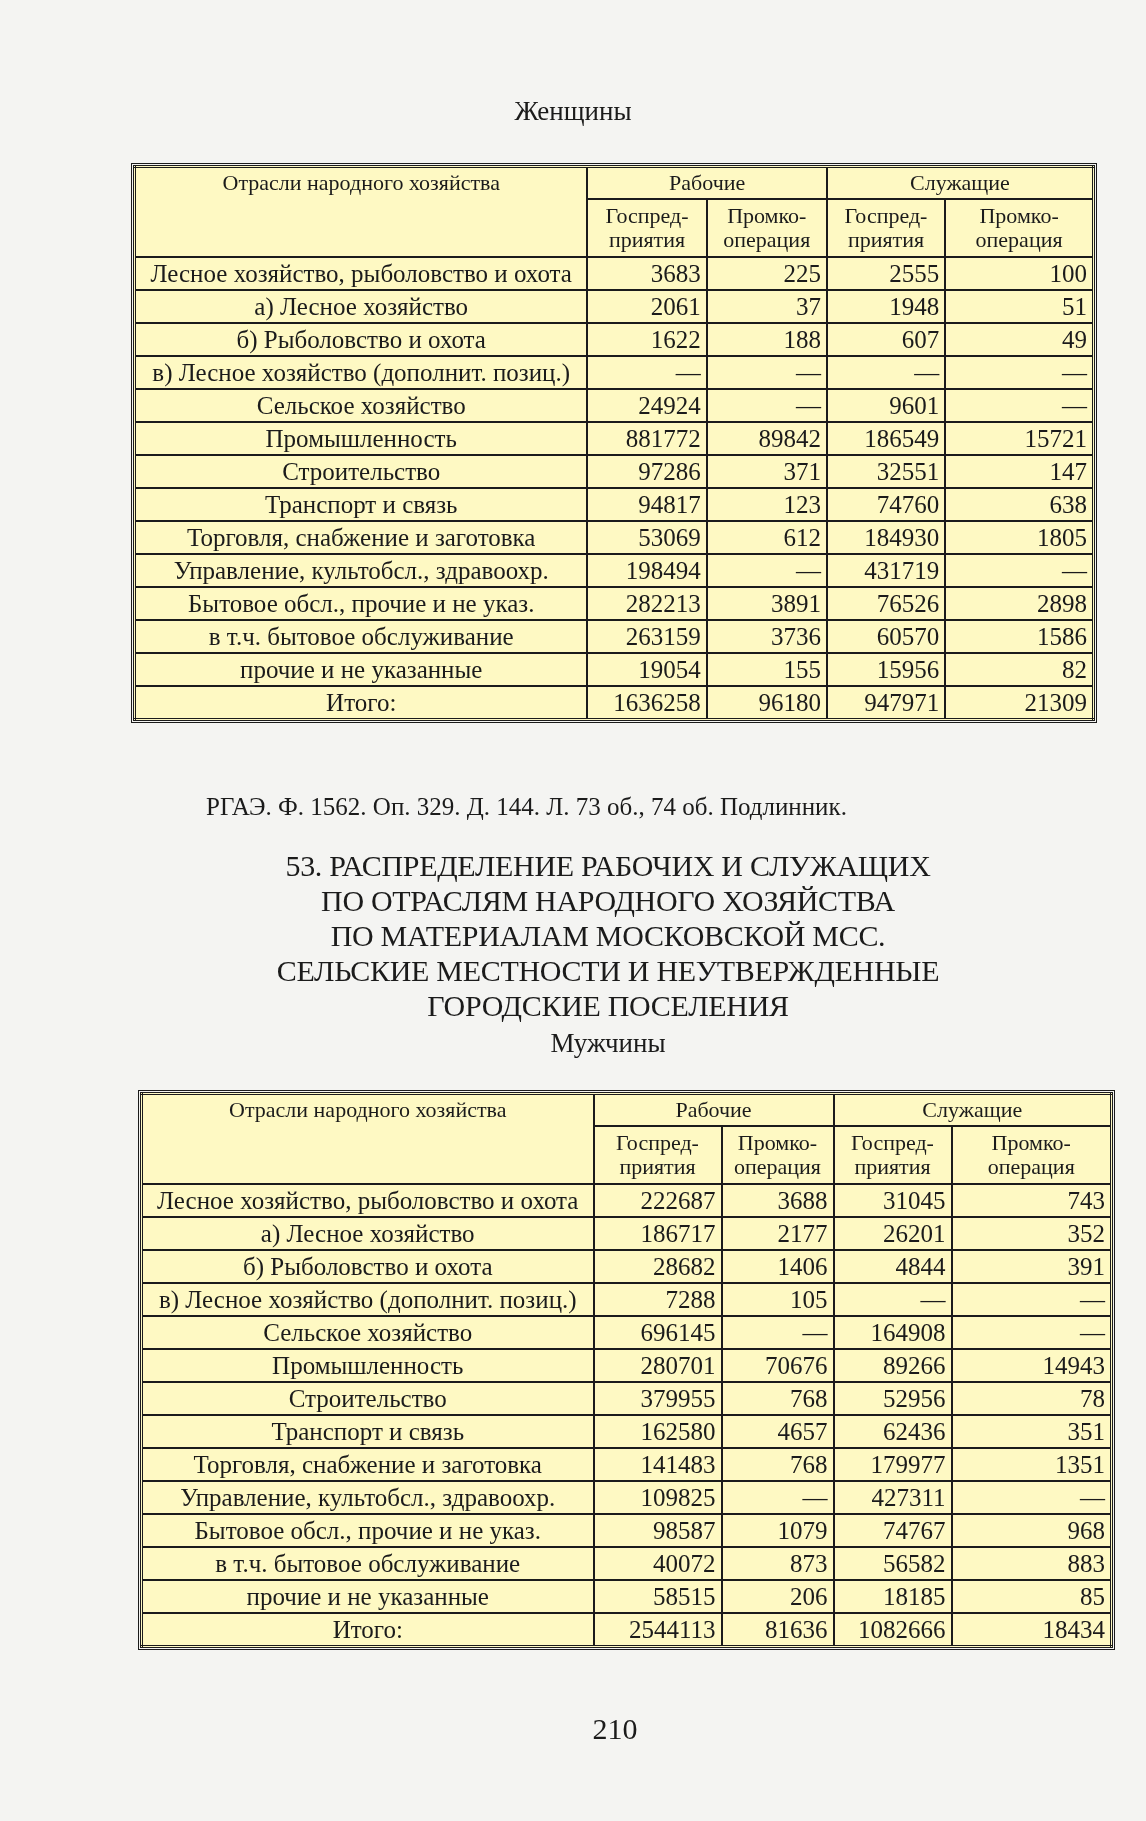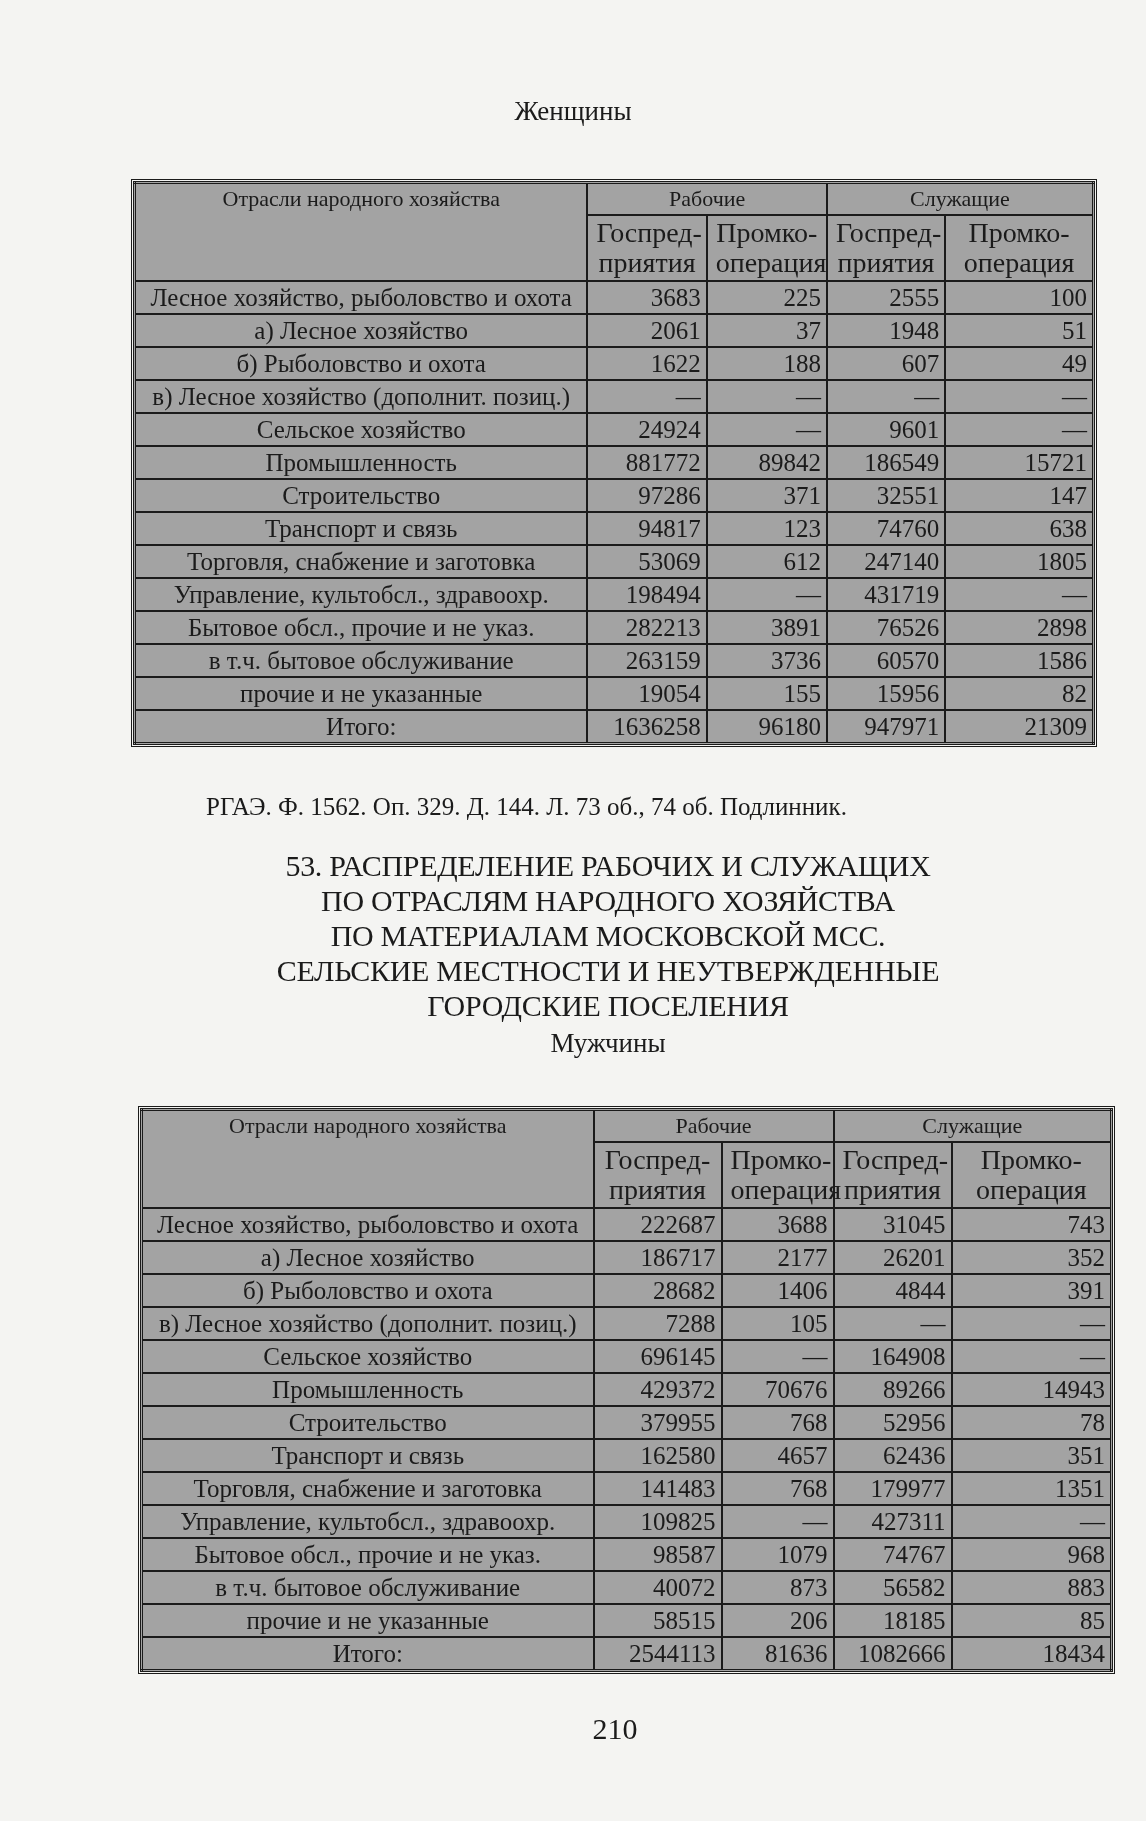--- a/index.html
+++ b/index.html
@@ -17,34 +17,33 @@
     font-size: 27px;
   }
   #women-heading { top: 96px; }
   .data-table {
     position: absolute;
     border-collapse: collapse;
     border: 3px double #1b1b1b;
     outline: 1px solid #1b1b1b;
     outline-offset: 1px;
     table-layout: fixed;
-    background: #a3a3a3;
-    margin-top: 16px;
+    background: #fef9c3;
   }
   .data-table th, .data-table td {
     border: 2px solid #1b1b1b;
     padding: 0 5px;
     line-height: 1;
   }
   .data-table th {
     font-weight: normal;
     font-size: 22px;
     text-align: center;
   }
-  .data-table th.sub { font-size: 28px; line-height: 1.08; padding: 2px 8px; }
+  .data-table th.sub { font-size: 22px; line-height: 1.08; padding: 2px 8px; }
   .data-table td { font-size: 25px; height: 31px; }
   .data-table td.label { text-align: center; white-space: nowrap; overflow: hidden; }
   .data-table td.num { text-align: right; }
   #table-women { left: 133px; top: 165px; width: 962px; }
   #table-men { left: 140px; top: 1092px; width: 970px; }
   #table-women .hr1 th { height: 30px; }
   #table-women .hr2 th { height: 52px; }
   #table-men .hr1 th { height: 30px; }
   #table-men .hr2 th { height: 52px; }
   .source {
@@ -147,21 +146,21 @@
         <td class="label">Транспорт и связь</td>
         <td class="num">94817</td>
         <td class="num">123</td>
         <td class="num">74760</td>
         <td class="num">638</td>
       </tr>
       <tr>
         <td class="label">Торговля, снабжение и заготовка</td>
         <td class="num">53069</td>
         <td class="num">612</td>
-        <td class="num">247140</td>
+        <td class="num">184930</td>
         <td class="num">1805</td>
       </tr>
       <tr>
         <td class="label">Управление, культобсл., здравоохр.</td>
         <td class="num">198494</td>
         <td class="num">—</td>
         <td class="num">431719</td>
         <td class="num">—</td>
       </tr>
       <tr>
@@ -263,21 +262,21 @@
       </tr>
       <tr>
         <td class="label">Сельское хозяйство</td>
         <td class="num">696145</td>
         <td class="num">—</td>
         <td class="num">164908</td>
         <td class="num">—</td>
       </tr>
       <tr>
         <td class="label">Промышленность</td>
-        <td class="num">429372</td>
+        <td class="num">280701</td>
         <td class="num">70676</td>
         <td class="num">89266</td>
         <td class="num">14943</td>
       </tr>
       <tr>
         <td class="label">Строительство</td>
         <td class="num">379955</td>
         <td class="num">768</td>
         <td class="num">52956</td>
         <td class="num">78</td>

